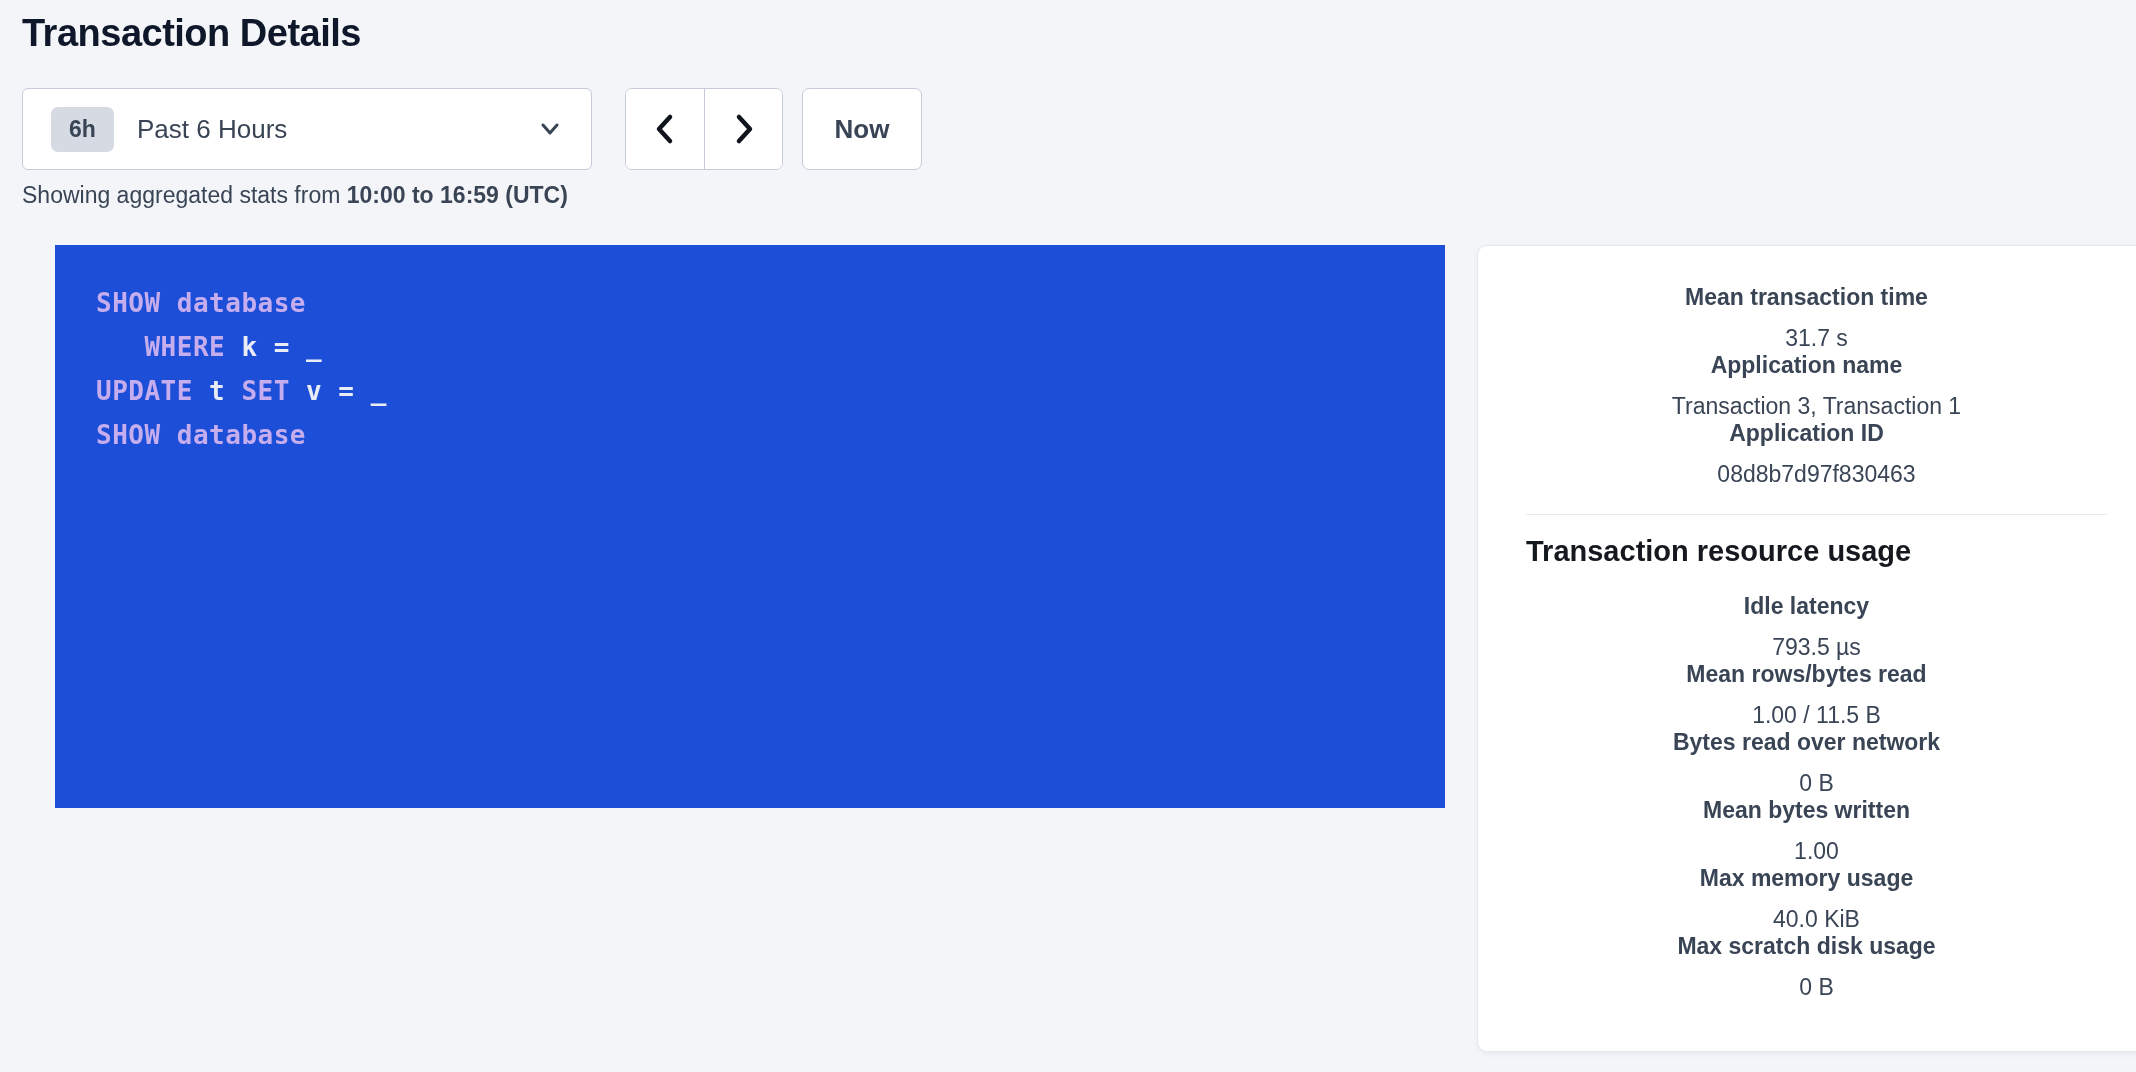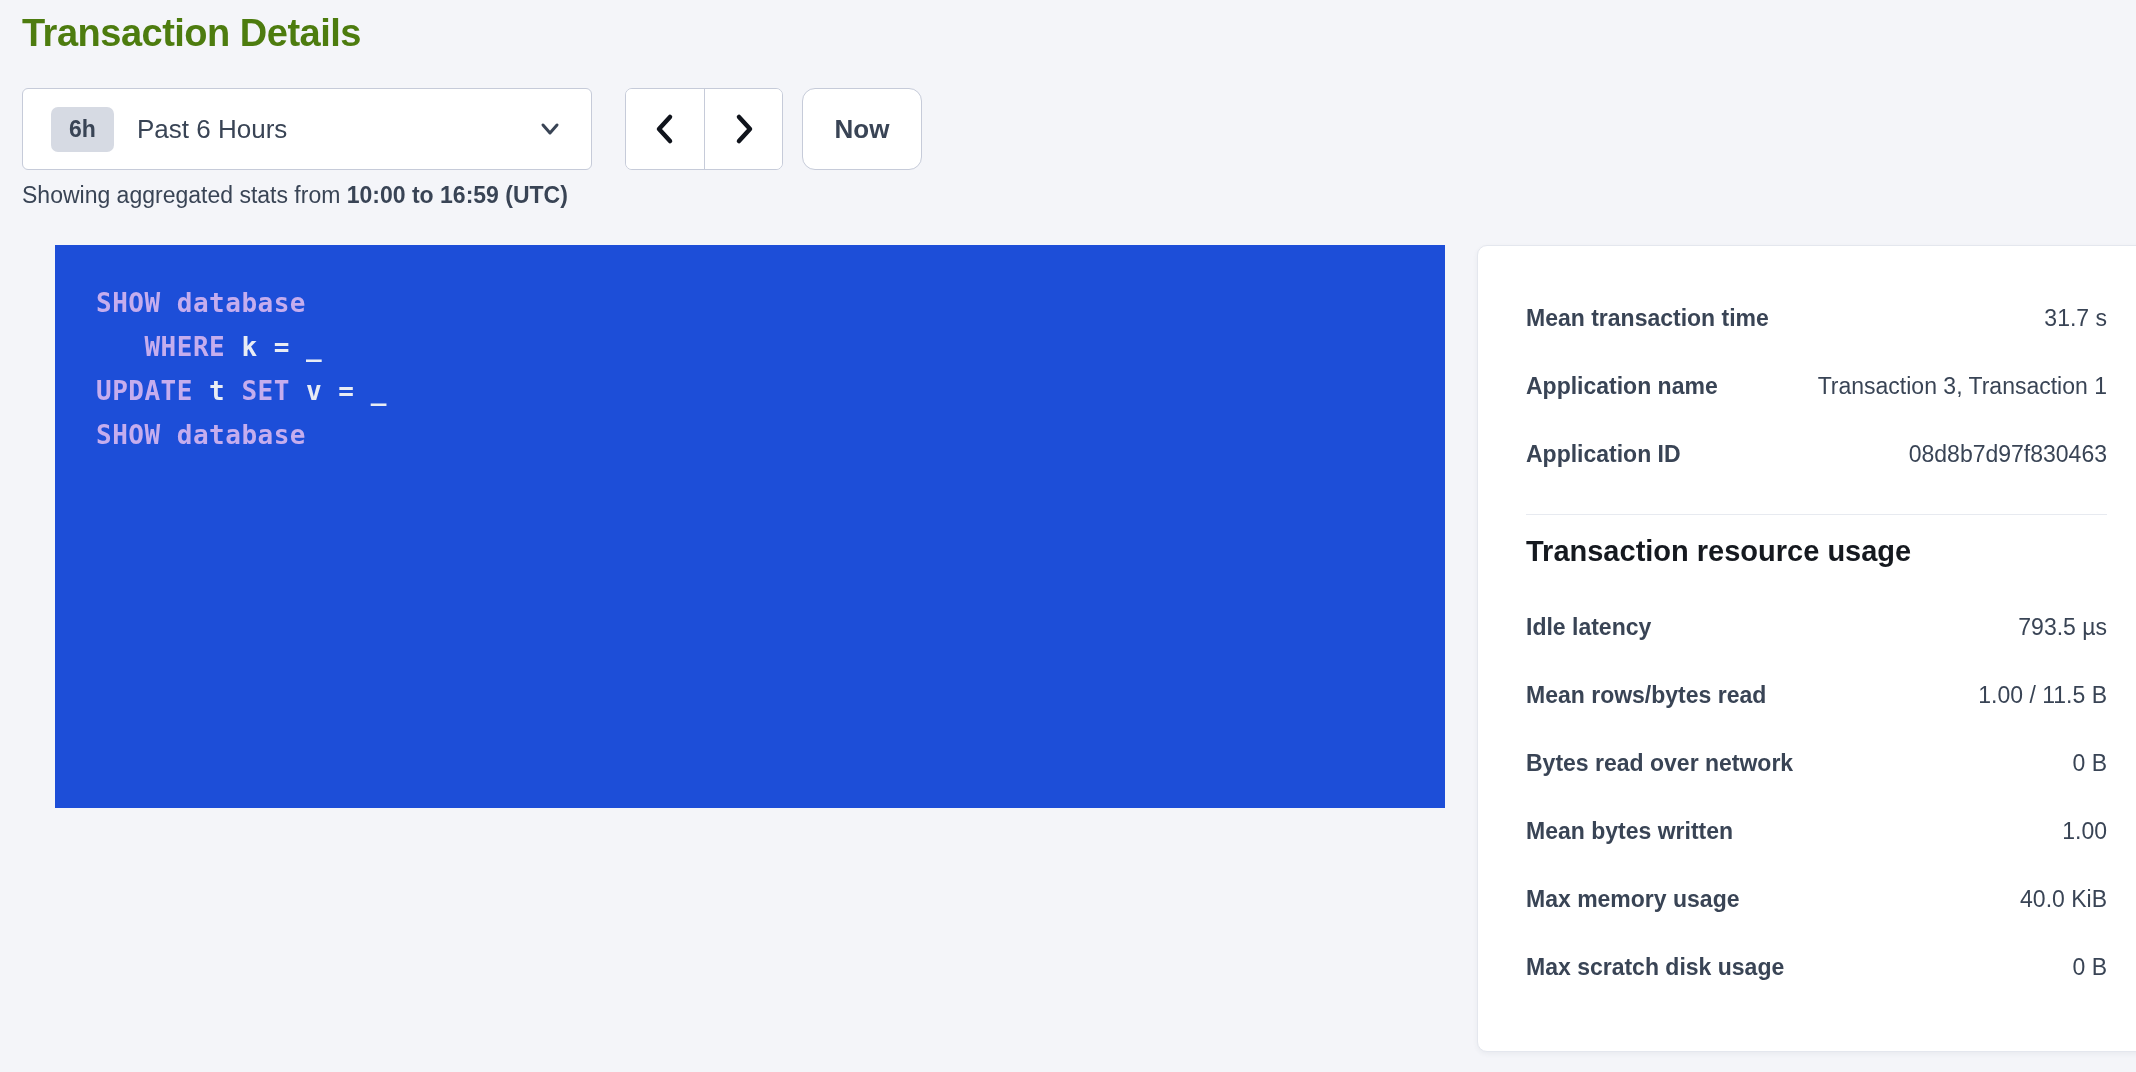--- a/index.html
+++ b/index.html
@@ -14,21 +14,21 @@
     overflow: hidden;
   }
 
   
   .page-title {
     position: absolute;
     left: 22px;
     top: 12px;
     font-size: 38px;
     font-weight: 700;
-    color: #4d7c0f;
+    color: #0f172a;
     letter-spacing: -0.5px;
   }
 
   
   .controls {
     position: absolute;
     left: 22px;
     top: 88px;
     height: 82px;
     display: flex;
@@ -82,21 +82,21 @@
     align-items: center;
     justify-content: center;
     cursor: pointer;
   }
   .arrow-btn + .arrow-btn { border-left: 1px solid #c6cbd9; }
   .now-btn {
     width: 120px;
     height: 82px;
     background: #ffffff;
     border: 1px solid #c6cbd9;
-    border-radius: 13px;
+    border-radius: 7px;
     font-family: "Liberation Sans", sans-serif;
     font-size: 26px;
     font-weight: 700;
     color: #394455;
     cursor: pointer;
   }
 
   .stats-line {
     position: absolute;
     left: 22px;
@@ -140,20 +140,21 @@
     border-radius: 10px;
     box-shadow: 0 2px 5px rgba(57,68,85,0.06);
     padding: 38px 48px 20px 48px;
   }
   .card-row {
     height: 68px;
     display: flex;
     justify-content: space-between;
     align-items: center;
     font-size: 23px;
+    flex-direction: column;
   }
   .row-label { font-weight: 700; color: #394455; padding-right: 20px; white-space: nowrap; }
   .row-value { color: #394455; text-align: right; white-space: nowrap; }
   .card-divider {
     border: none;
     border-top: 1px solid #e7eaf0;
     margin: 26px 0 18px 0;
   }
   .section-heading {
     font-size: 29px;

